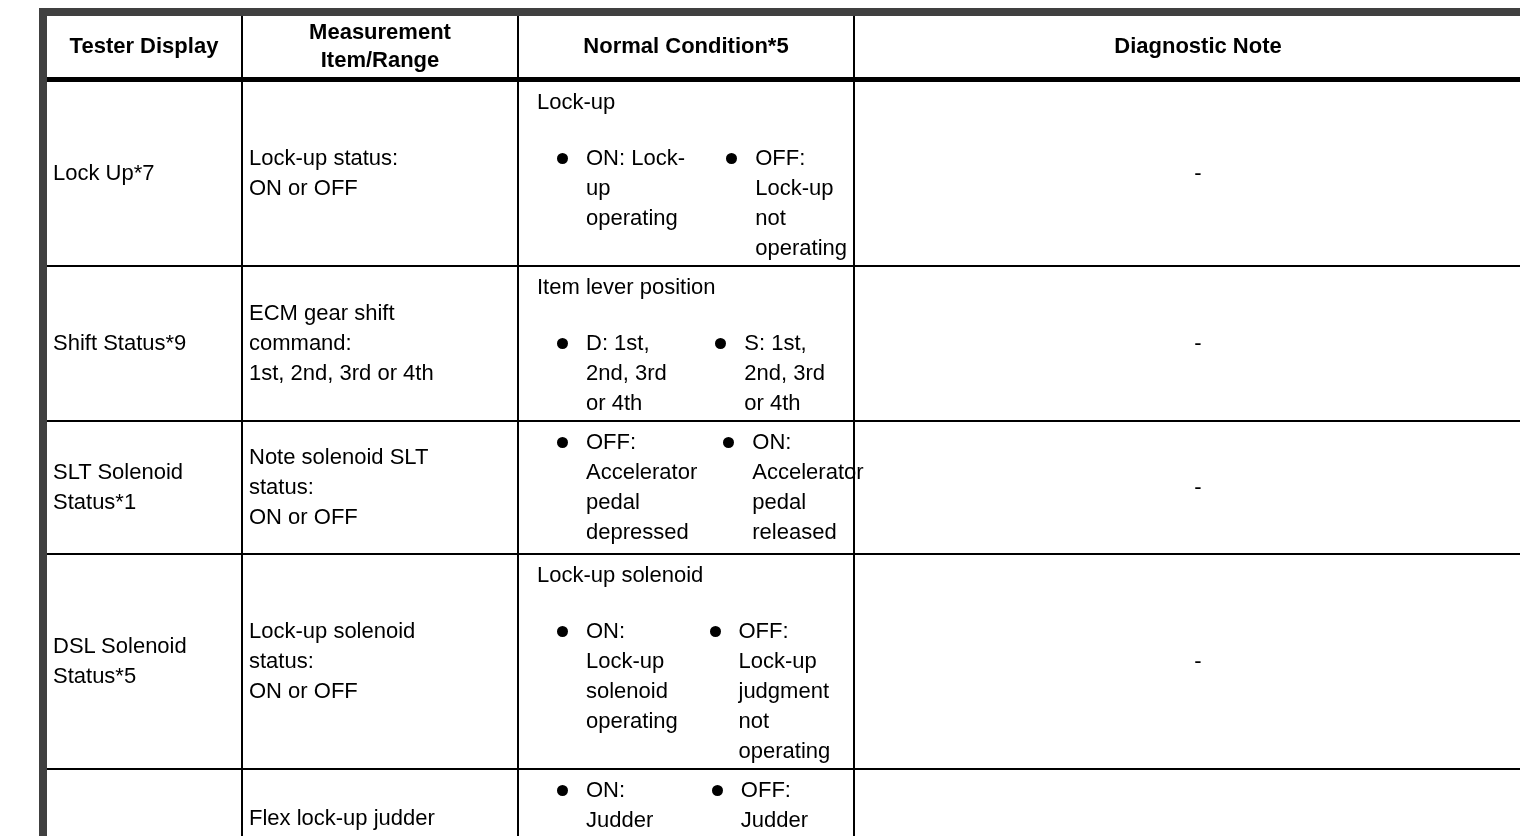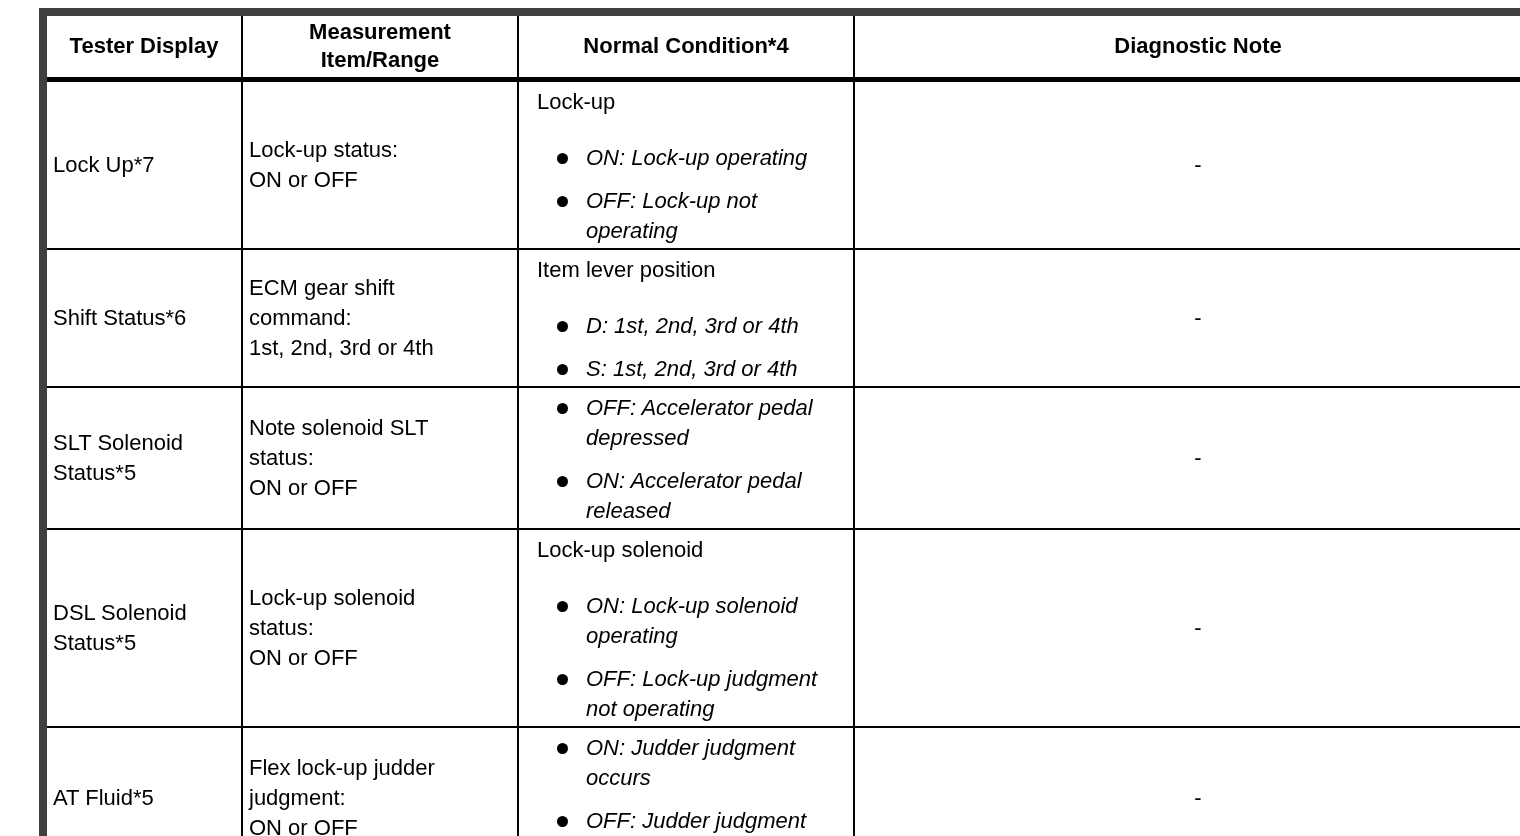--- a/index.html
+++ b/index.html
@@ -32,21 +32,21 @@
     padding: 2px 6px;
   }
   td.col-tester, td.col-measure {
     vertical-align: middle; text-align: left;
     white-space: pre-line;
     padding-left: 6px;
   }
   td.col-normal { vertical-align: top; padding-top: 5px; padding-left: 18px; }
   td.col-note { vertical-align: middle; text-align: center; }
   .intro { margin: 0 0 26px 0; white-space: pre-line; }
-  .bullets { display: flex; flex-direction: column; gap: 13px; font-style: italic; }
+  .bullets { display: flex; flex-direction: row; gap: 6px; }
   .bullet { display: flex; align-items: flex-start; }
   .dot {
     flex: 0 0 auto;
     width: 11px; height: 11px; border-radius: 50%;
     background: #000;
     margin: 10px 18px 0 20px;
   }
   .bullet-text { white-space: pre-line; }
 </style>
 </head>
@@ -58,21 +58,21 @@
       <col style="width:199px">
       <col style="width:276px">
       <col style="width:336px">
       <col style="width:691px">
     </colgroup>
     <thead>
       <tr style="height:67px">
         <th>Tester Display</th>
         <th>Measurement
 Item/Range</th>
-        <th>Normal Condition*4</th>
+        <th>Normal Condition*5</th>
         <th>Diagnostic Note</th>
       </tr>
     </thead>
     <tbody>
       <tr style="height:162px">
         <td class="col-tester">Lock Up*7</td>
         <td class="col-measure">Lock-up status:
 ON or OFF</td>
         <td class="col-normal">
           <div class="intro">Lock-up</div>
@@ -84,42 +84,42 @@
             <div class="bullet">
               <span class="dot"></span>
               <span class="bullet-text">OFF: Lock-up not
 operating</span>
             </div>
           </div>
         </td>
         <td class="col-note">-</td>
       </tr>
       <tr style="height:134px">
-        <td class="col-tester">Shift Status*6</td>
+        <td class="col-tester">Shift Status*9</td>
         <td class="col-measure">ECM gear shift
 command:
 1st, 2nd, 3rd or 4th</td>
         <td class="col-normal">
           <div class="intro">Item lever position</div>
           <div class="bullets">
             <div class="bullet">
               <span class="dot"></span>
               <span class="bullet-text">D: 1st, 2nd, 3rd or 4th</span>
             </div>
             <div class="bullet">
               <span class="dot"></span>
               <span class="bullet-text">S: 1st, 2nd, 3rd or 4th</span>
             </div>
           </div>
         </td>
         <td class="col-note">-</td>
       </tr>
       <tr style="height:133px">
         <td class="col-tester">SLT Solenoid
-Status*5</td>
+Status*1</td>
         <td class="col-measure">Note solenoid SLT
 status:
 ON or OFF</td>
         <td class="col-normal">
           <div class="bullets">
             <div class="bullet">
               <span class="dot"></span>
               <span class="bullet-text">OFF: Accelerator pedal
 depressed</span>
             </div>

